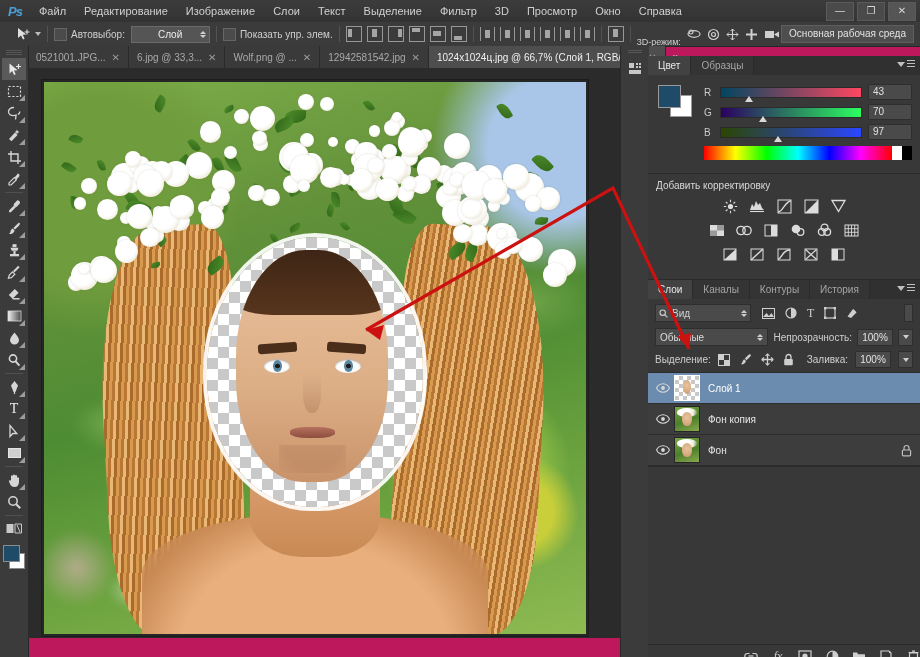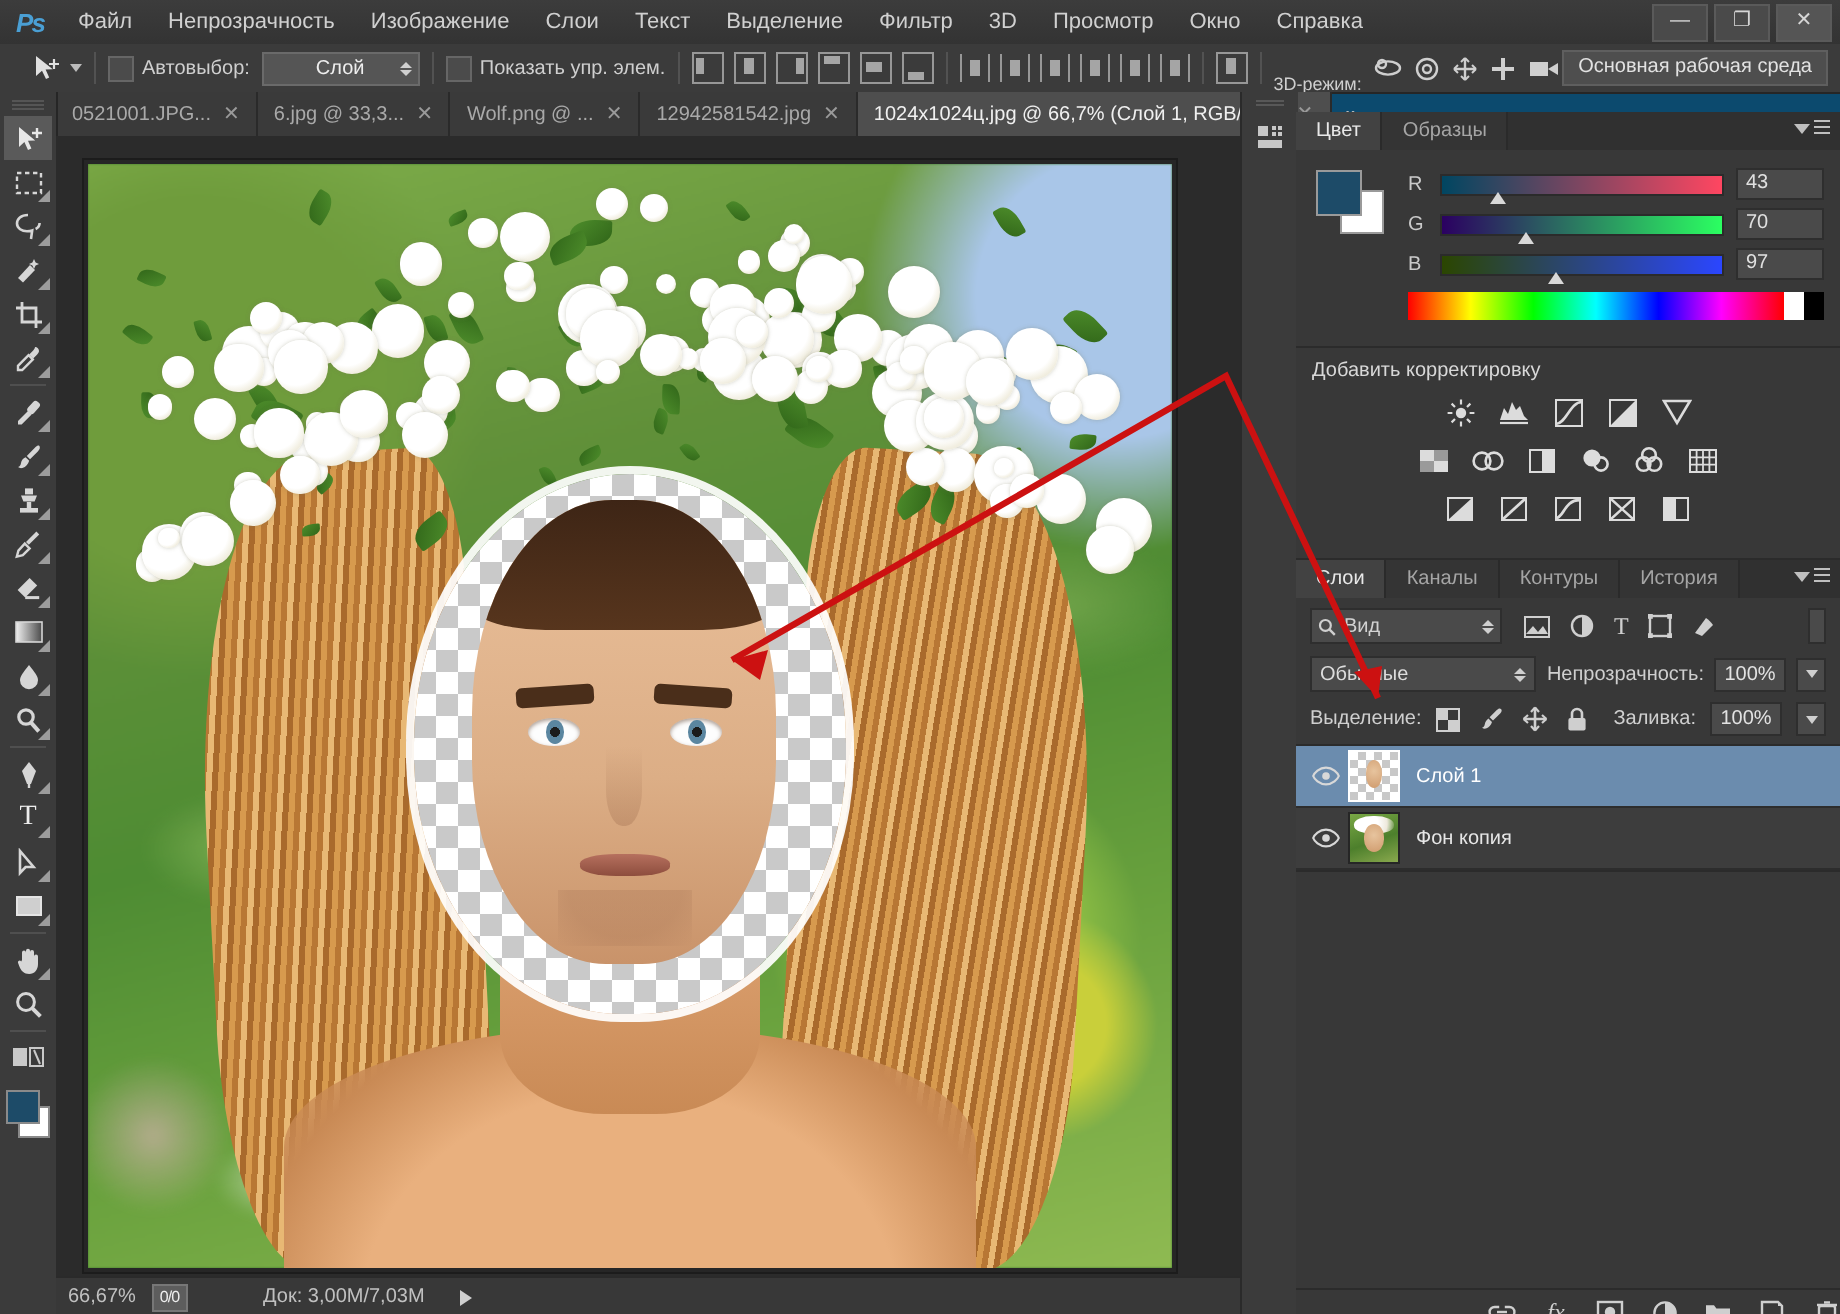--- a/index.html
+++ b/index.html
@@ -1,19 +1,19 @@
 <!DOCTYPE html>
 <html><head>
 <meta charset="utf-8">
 <style>
   html,body{margin:0;padding:0;background:#1f1f1f;}
   body{width:920px;height:657px;overflow:hidden;
        font-family:"Liberation Sans","DejaVu Sans",sans-serif;
        font-size:11px;color:#c8c8c8;-webkit-font-smoothing:antialiased;}
-  .app{position:relative;width:920px;height:657px;background:#0c4a6e;overflow:hidden;}
+  .app{position:relative;width:920px;height:657px;background:#be185d;overflow:hidden;}
 
   
   .titlebar{position:absolute;left:0;top:0;width:920px;height:22px;
             background:linear-gradient(#3c3c3c,#333);border-bottom:1px solid #222;}
   .winbtns{position:absolute;right:4px;top:2px;display:flex;gap:3px;}
   .winbtn{width:26px;height:17px;background:#4a4a4a;border:1px solid #5a5a5a;
           color:#d6d6d6;font-size:10px;line-height:15px;text-align:center;cursor:default;}
   .winbtn.close{background:#555;}
 
   
@@ -244,21 +244,21 @@
 </style>
 </head>
 <body>
 
 <div class="app">
 
   <div class="titlebar">
     <div class="menubar">
       <div class="pslogo">Ps</div>
       <div class="menuitem">Файл</div>
-      <div class="menuitem">Непрозрачность</div>
+      <div class="menuitem">Редактирование</div>
       <div class="menuitem">Изображение</div>
       <div class="menuitem">Слои</div>
       <div class="menuitem">Текст</div>
       <div class="menuitem">Выделение</div>
       <div class="menuitem">Фильтр</div>
       <div class="menuitem">3D</div>
       <div class="menuitem">Просмотр</div>
       <div class="menuitem">Окно</div>
       <div class="menuitem">Справка</div>
     </div>
@@ -718,26 +718,20 @@
           <div class="eye l"></div>
           <div class="eye r"></div>
           <div class="nose"></div>
           <div class="mouth"></div>
           <div class="chin"></div>
         </div>
       </div>
     </div>
   </div>
 
-  <div class="statusbar">
-    <span>66,67%</span>
-    <span class="sb-box">0/0</span>
-    <span style="margin-left:30px;">Док: 3,00M/7,03M</span>
-    <span class="sb-arrow"></span>
-  </div>
 
   <div class="iconstrip">
     <div class="istrip-grip"></div>
     <div class="istrip-icon">
       <svg width="14" height="14" viewBox="0 0 14 14">
           <rect x="1" y="1" width="5" height="5" fill="#c7c7c7"></rect>
           <rect x="8" y="1" width="2" height="2" fill="#c7c7c7"></rect>
           <rect x="11" y="1" width="2" height="2" fill="#c7c7c7"></rect>
           <rect x="8" y="4" width="2" height="2" fill="#c7c7c7"></rect>
           <rect x="11" y="4" width="2" height="2" fill="#c7c7c7"></rect>
@@ -1036,20 +1030,39 @@
                 <circle cx="7" cy="5" r="1.9" fill="#d8d8d8"></circle>
               </svg>
           </span>
           <span class="thumb photo-t">
             <i class="th-fl"></i>
               <i class="th-face"></i>
           </span>
           <span class="layername">Фон копия</span>
         </div>
 
+        <div class="layerrow">
+          <span class="eye-cell">
+            <svg width="14" height="10" viewBox="0 0 14 10">
+                <path d="M7 .8C3.6.8 1.2 3.3.6 5c.6 1.7 3 4.2 6.4 4.2S12.8 6.7 13.4 5C12.8 3.3 10.4.8 7 .8z" fill="none" stroke="#d8d8d8" stroke-width="1.1"></path>
+                <circle cx="7" cy="5" r="1.9" fill="#d8d8d8"></circle>
+              </svg>
+          </span>
+          <span class="thumb photo-t">
+            <i class="th-fl"></i>
+              <i class="th-face"></i>
+          </span>
+          <span class="layername">Фон</span>
+          <span class="locki">
+            <svg width="11" height="13" viewBox="0 0 11 13">
+                <path d="M3 6V4a2.5 2.5 0 0 1 5 0v2" fill="none" stroke="#bdbdbd" stroke-width="1.2"></path>
+                <rect x="1.4" y="6" width="8.2" height="5.8" rx="1" fill="none" stroke="#bdbdbd" stroke-width="1.2"></rect>
+              </svg>
+          </span>
+        </div>
       </div>
     </div>
 
     <div class="panelfoot">
       <span class="footi">
         <svg width="14" height="10" viewBox="0 0 14 10">
             <path d="M5.6 2.5H3.3a2.5 2.5 0 0 0 0 5h2.3M8.4 2.5h2.3a2.5 2.5 0 0 1 0 5H8.4" fill="none" stroke="#cfcfcf" stroke-width="1.2"></path>
             <path d="M4.5 5h5" stroke="#cfcfcf" stroke-width="1.2"></path>
           </svg>
       </span>

